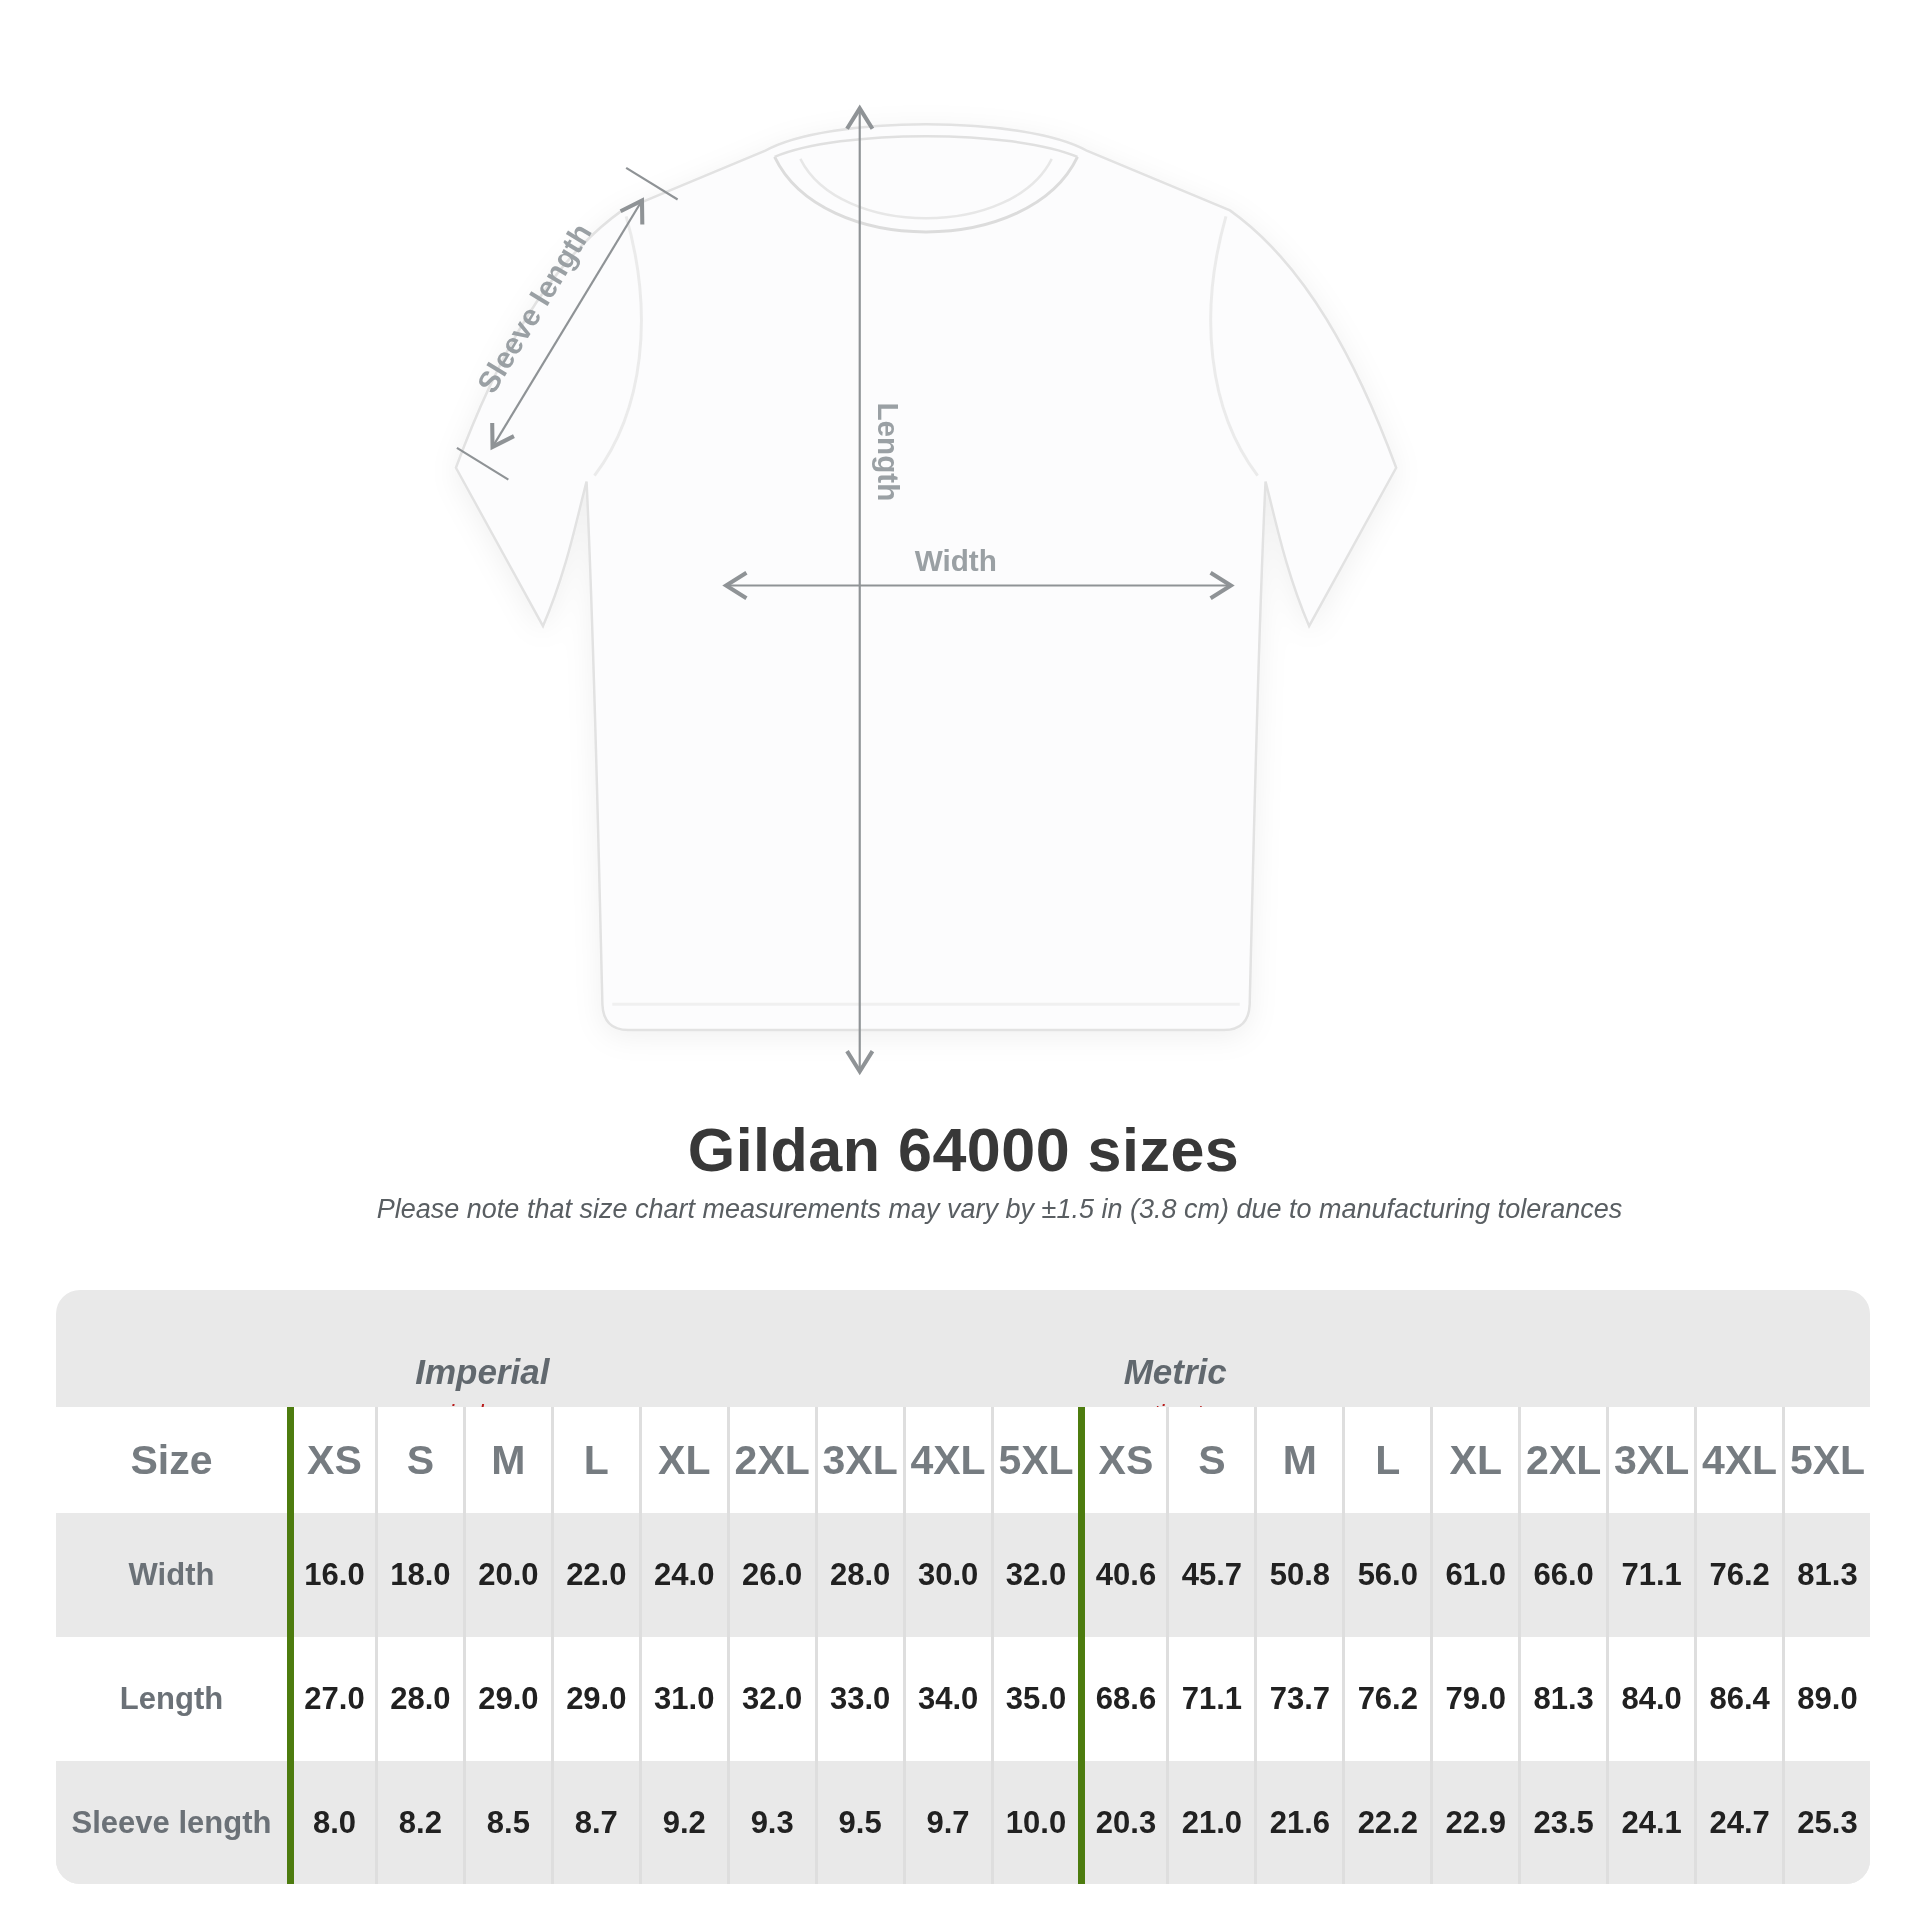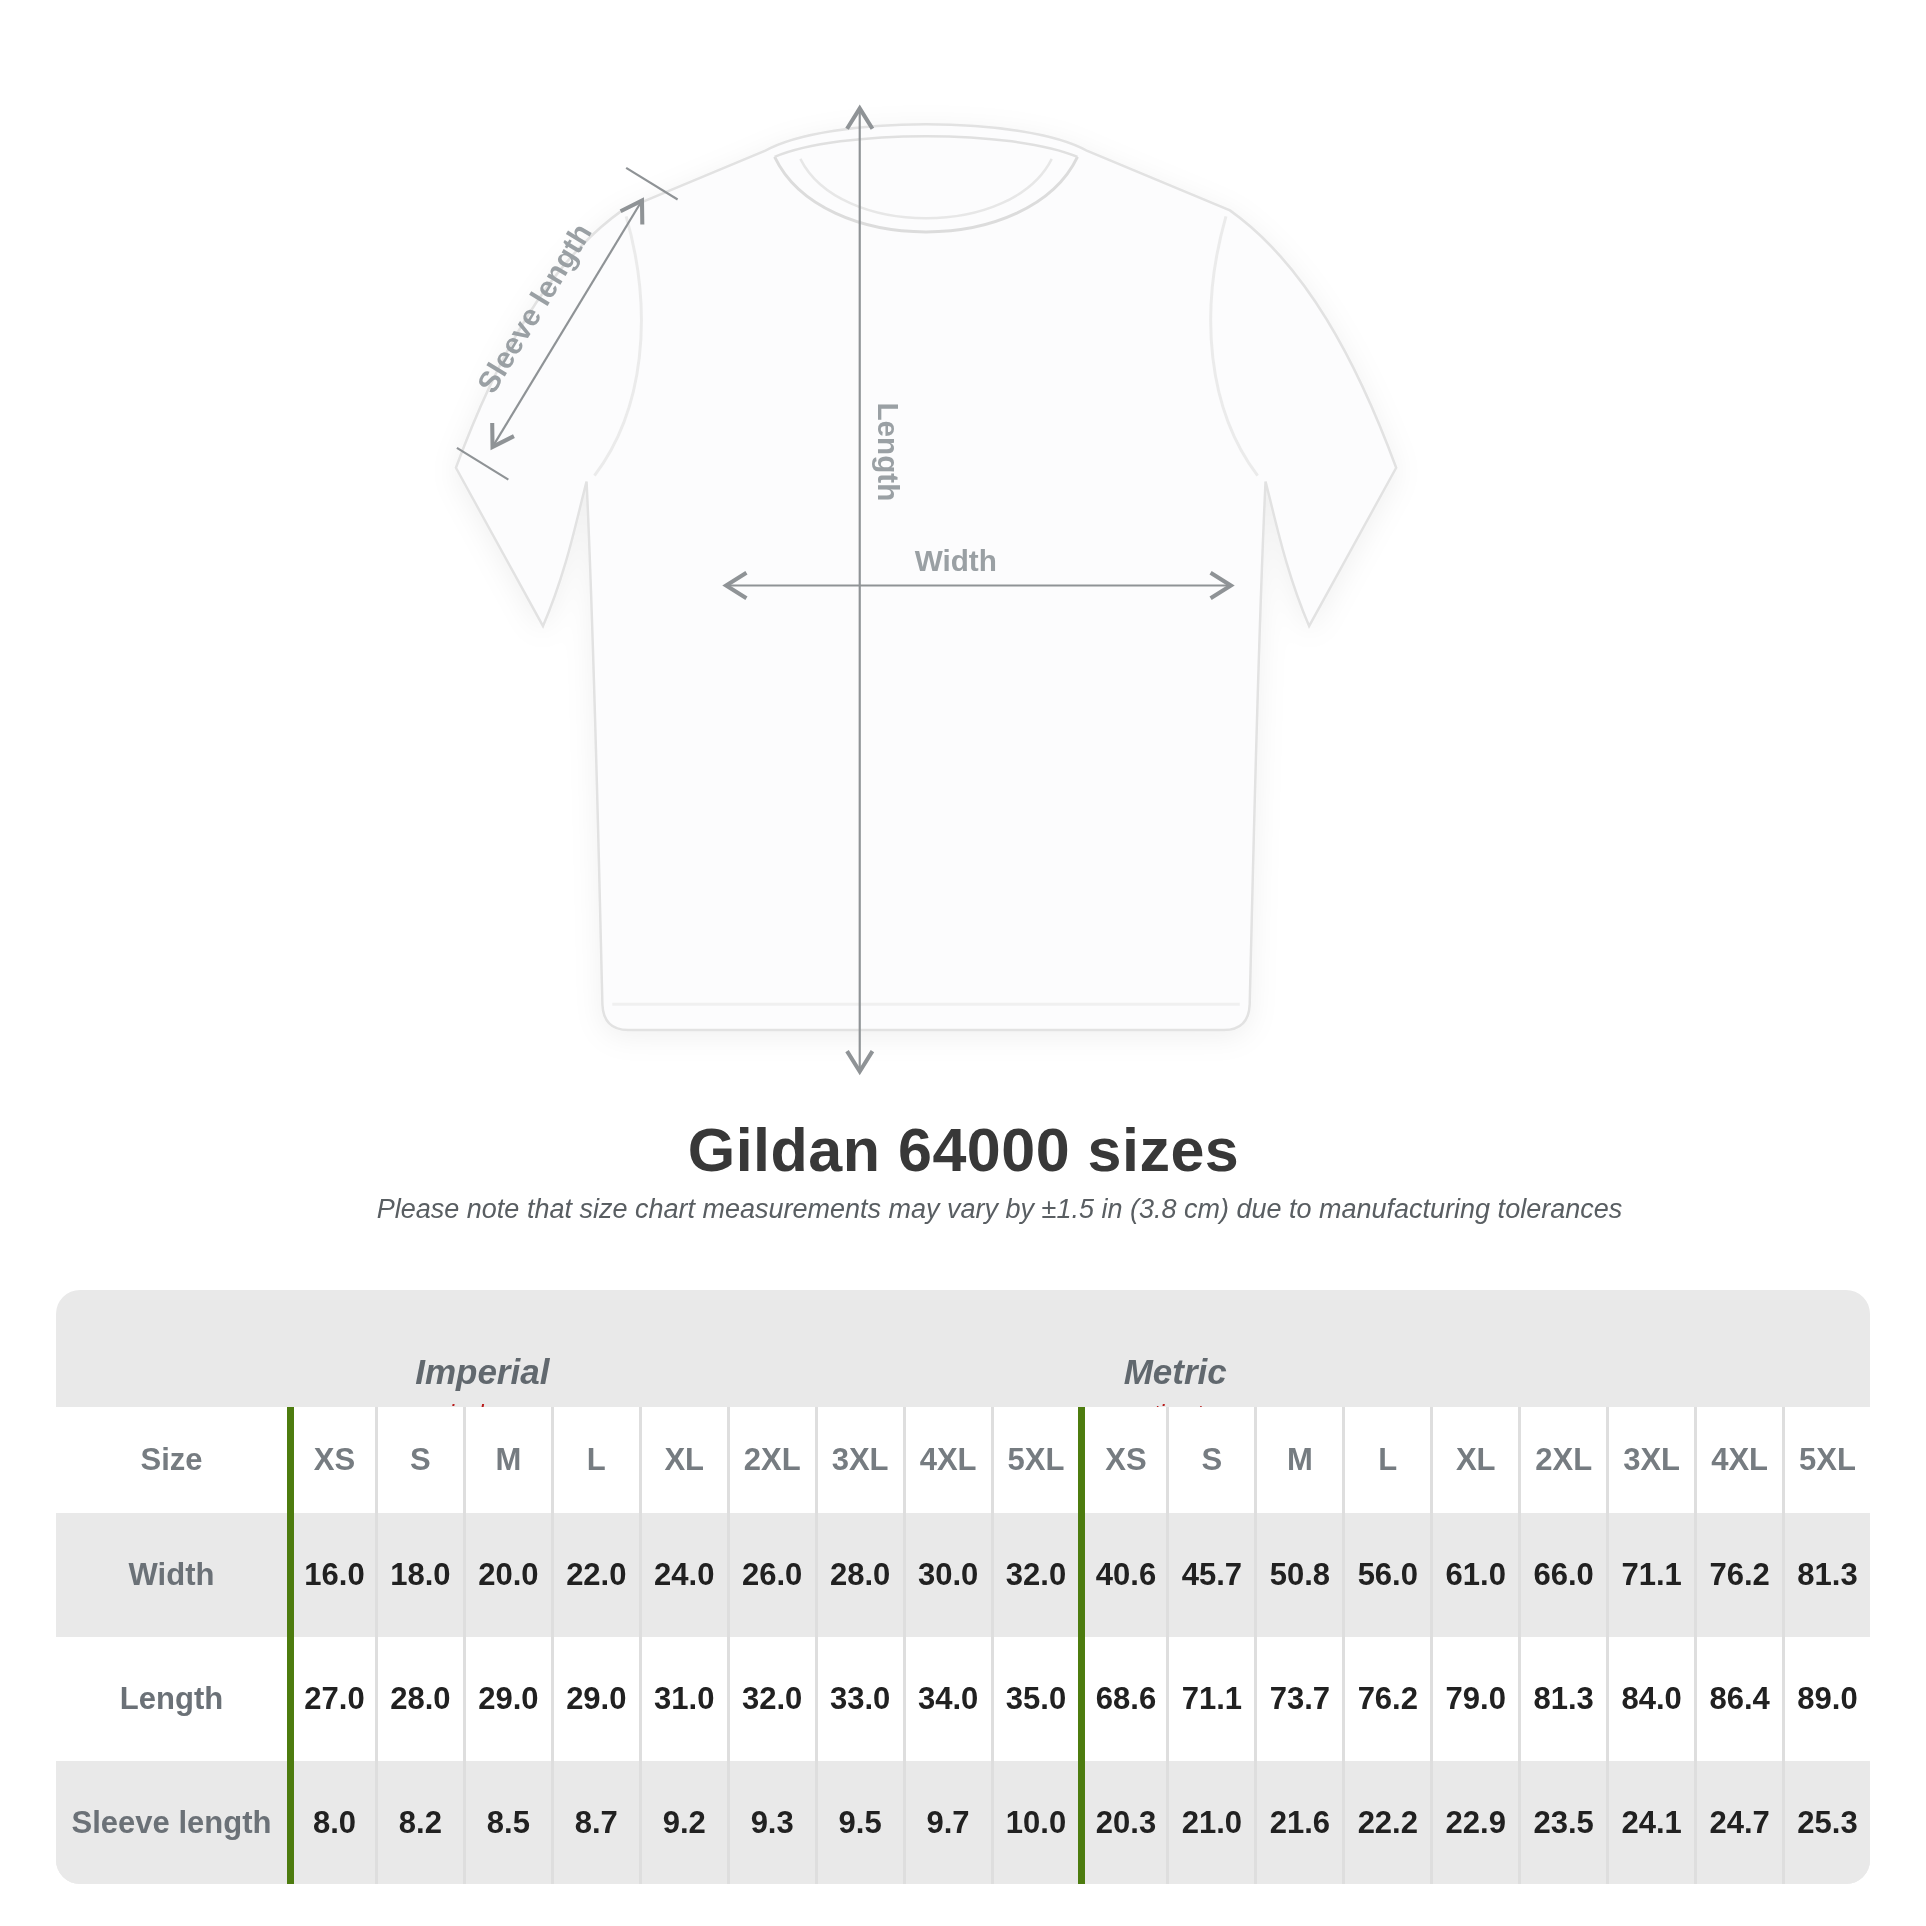--- a/index.html
+++ b/index.html
@@ -28,21 +28,21 @@
   .unit-sub   { font-style:italic; font-weight:400; font-size:23px; color:#b91c1c; margin-top:9px; }
 
   .size-grid { position:absolute; left:0; top:117px; width:100%; height:477px;
                display:grid; grid-template-columns:231px repeat(18, 1fr);
                grid-template-rows:106px 124px 124px 124px; }
   .size-grid > div { display:flex; align-items:center; justify-content:center; }
   .r-white { background:#ffffff; }
   .r-gray  { background:#e9e9e9; }
   .c-sep   { border-left:3px solid #dedede; }
   .c-sep.gs{ border-left:7px solid #4d7c0f; }
-  .c-hdr   { font-weight:700; font-size:31px; color:#767c81; }
+  .c-hdr   { font-weight:700; font-size:41px; color:#767c81; }
   .c-rowlabel { font-weight:700; font-size:31px; color:#6b7177; }
   .c-num   { font-weight:700; font-size:31px; color:#212121;text-align:right; }
 </style>
 </head>
 <body>
 
 <div class="stage">
 
   <div class="tee-wrap">
     <svg width="1030" height="1064" viewBox="0 0 1040 1075" font-family="Liberation Sans, DejaVu Sans, sans-serif">

